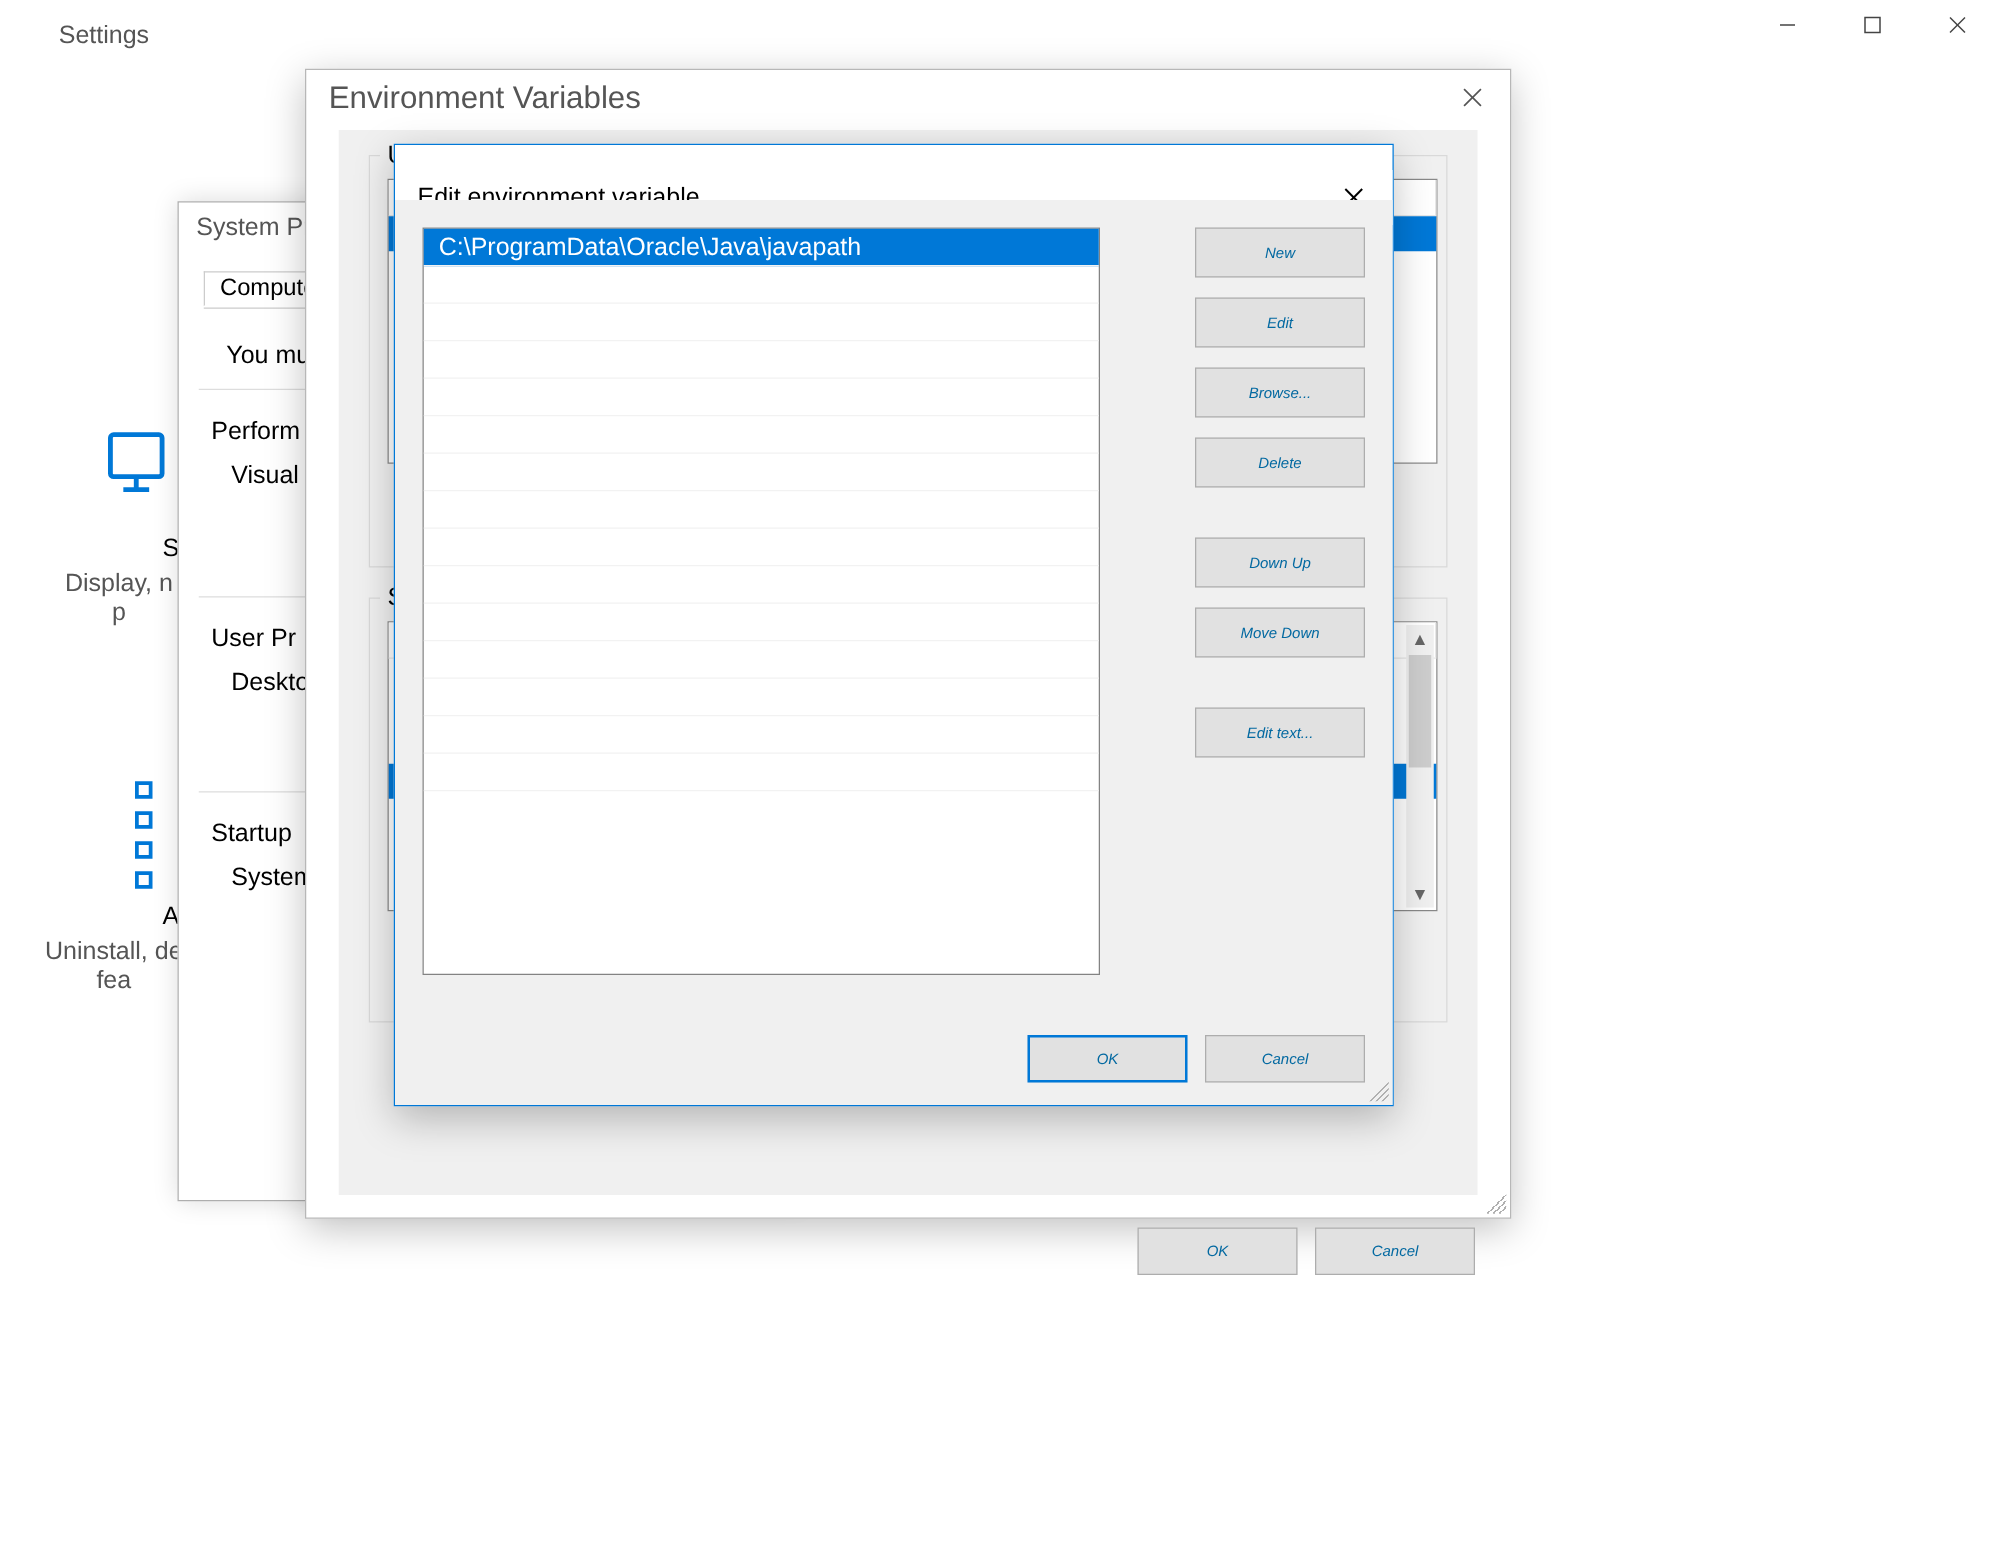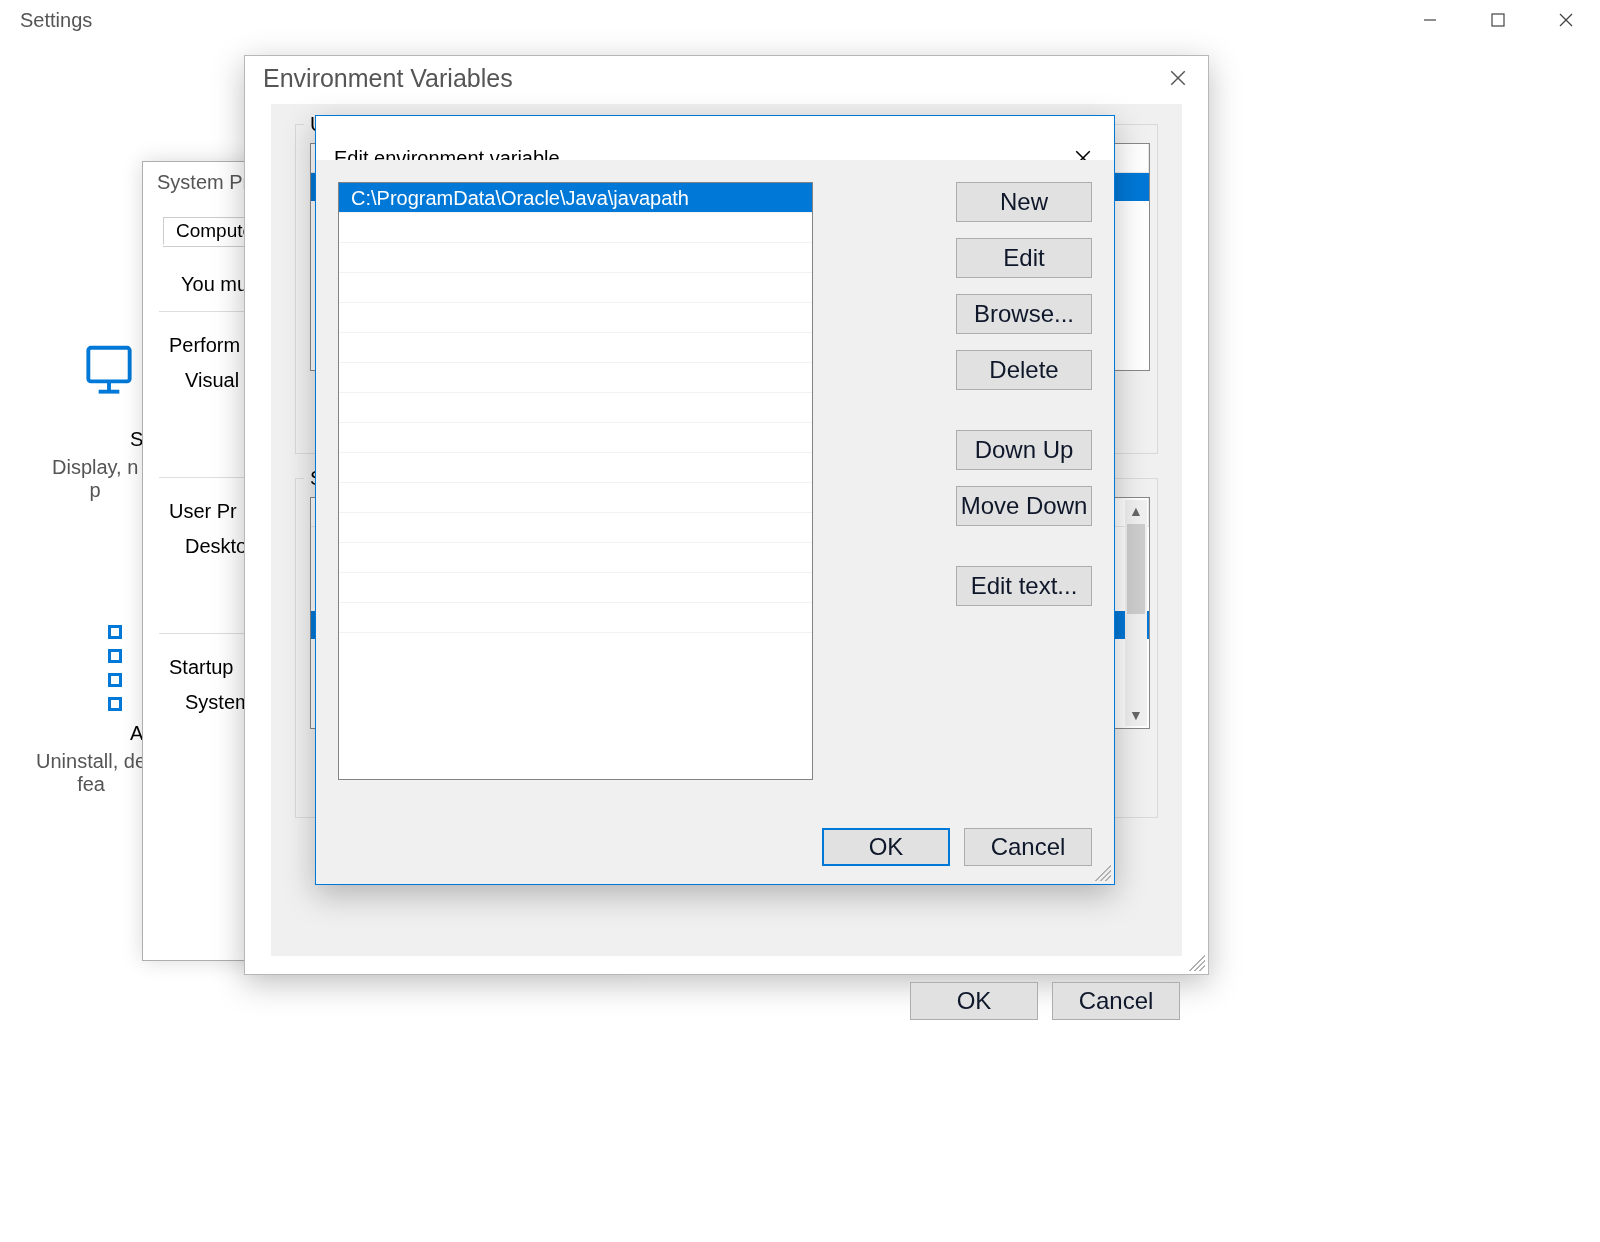--- a/index.html
+++ b/index.html
@@ -1,20 +1,20 @@
 <!DOCTYPE html>
 <html><head>
 <meta charset="utf-8">
 <style>
   * { box-sizing: border-box; font-family: "Segoe UI", Tahoma, sans-serif; }
   body { margin: 0; width: 1600px; height: 1242px; background: #fff; overflow: hidden; position: relative; font-size: 20px; color: #000; }
 
   
   .settings-window { position:absolute; left:0; top:0; right:0; bottom:0; background:#fff; }
-  .settings-titlebar { height:40px; display:flex; align-items:center; padding-left:20px; color:#555; font-size:20px; }
+  .settings-titlebar { height:40px; display:flex; align-items:flex-end; padding-left:20px; color:#555; font-size:20px;margin-left:27px; }
   .settings-titlebar .title { flex:1; }
   .settings-controls { display:flex; }
   .settings-controls .ctrl { width:68px; height:40px; display:flex; align-items:center; justify-content:center; color:#444; }
   .settings-controls svg { width:16px; height:16px; stroke:#444; stroke-width:1.2; fill:none; }
   .dots { display:grid; grid-template-columns:repeat(1,auto); gap:10px; }
   .dot { width:14px; height:14px; border:3px solid #0078d7; }
   .left-truncated { position:absolute; left:130px; font-size:20px; color:#000; text-align:center;}
 
   
   .sysprops { position:absolute; left:142px; top:161px; width:500px; height:800px; background:#fff; border:1px solid #aeaeae; box-shadow:0 0 20px rgba(0,0,0,0.15);}
@@ -36,35 +36,35 @@
   .groupbox { border:1px solid #d9d9d9; background:#f0f0f0; position:relative; padding:18px 14px 14px 14px; margin-bottom:24px;}
   .groupbox .caption { position:absolute; top:-12px; left:8px; background:#f0f0f0; padding:0 6px; font-size:20px; color:#000;}
   .var-table { border:1px solid #888; background:#fff; width:840px; font-size:19px;}
   .var-table .th, .var-table .td { padding:3px 10px; white-space:nowrap; overflow:hidden;}
   .var-table .hdr { display:flex; background:#fff; border-bottom:1px solid #e7e7e7; font-weight:400;}
   .var-table .hdr .th { border-right:1px solid #e7e7e7; }
   .var-table .row { display:flex; }
   .var-table .row.sel { background:#0078d7; color:#fff;}
   .var-col1{ width:220px; } .var-col2{ flex:1; }
   .env-buttons { display:flex; gap:14px; justify-content:flex-end; margin-top:10px;}
-  .winbtn { width:128px; height:38px; background:#e1e1e1; border:1px solid #adadad; color:#0f172a; font-size:24px; display:flex; align-items:center; justify-content:center;}
+  .winbtn { width:128px; height:38px; background:#e1e1e1; border:1px solid #adadad; color:#0369a1; font-size:12px; display:flex; align-items:center; justify-content:center;font-style:italic;}
   .winbtn.default { border:2px solid #0078d7; }
   .envvars-footer { position:absolute; right:28px; bottom:-46px; display:flex; gap:14px;}
   .scroll-strip { position:absolute; right:2px; top:2px; bottom:2px; width:22px; background:#f0f0f0; display:flex; flex-direction:column;}
   .scroll-strip .arrow { height:22px; display:flex; align-items:center; justify-content:center; color:#666; font-size:14px;}
   .scroll-strip .thumb { flex:0 0 90px; background:#cdcdcd; margin:2px;}
   .scroll-strip .track { flex:1; }
 
   
   .editvar { position:absolute; left:315px; top:115px; width:800px; height:770px; background:#fff; border:1px solid #0078d7; box-shadow:0 10px 30px rgba(0,0,0,0.25);}
   .editvar-titlebar { height:44px; display:flex; align-items:center; padding:0 6px 0 18px; font-size:20px; color:#000; background:#fff;margin-top:20px;}
   .editvar-titlebar .x { margin-left:auto; width:50px; height:44px; display:flex; align-items:center; justify-content:center;}
   .editvar-titlebar .x svg { width:18px; height:18px; stroke:#000; stroke-width:1.4; fill:none;}
   .editvar-body { position:absolute; inset:44px 0 0 0; background:#f0f0f0; padding:22px 22px 18px 22px;}
-  .path-list { position:absolute; left:22px; top:22px; width:475px; height:598px; background:#fff; border:1px solid #838383;}
+  .path-list { position:absolute; left:22px; top:22px; width:542px; height:598px; background:#fff; border:1px solid #838383;}
   .path-list .item { padding:4px 12px; font-size:20px; border-bottom:1px solid #f2f2f2; height:30px; line-height:22px; white-space:nowrap; overflow:hidden;}
   .path-list .item.sel { background:#0078d7; color:#fff; }
   .side-buttons { position:absolute; right:22px; top:22px; width:136px; display:flex; flex-direction:column; }
   .side-buttons .winbtn { width:136px; height:40px; margin-bottom:16px;}
   .side-gap { height:24px; }
   .editvar-footer { position:absolute; right:22px; bottom:18px; display:flex; gap:14px;}
 
   .grip { position:absolute; right:3px; bottom:3px; width:16px; height:16px; background:
      linear-gradient(135deg, transparent 0 50%, #b0b0b0 50% 55%, transparent 55% 65%, #b0b0b0 65% 70%, transparent 70% 80%, #b0b0b0 80% 85%, transparent 85%);}
 </style>

